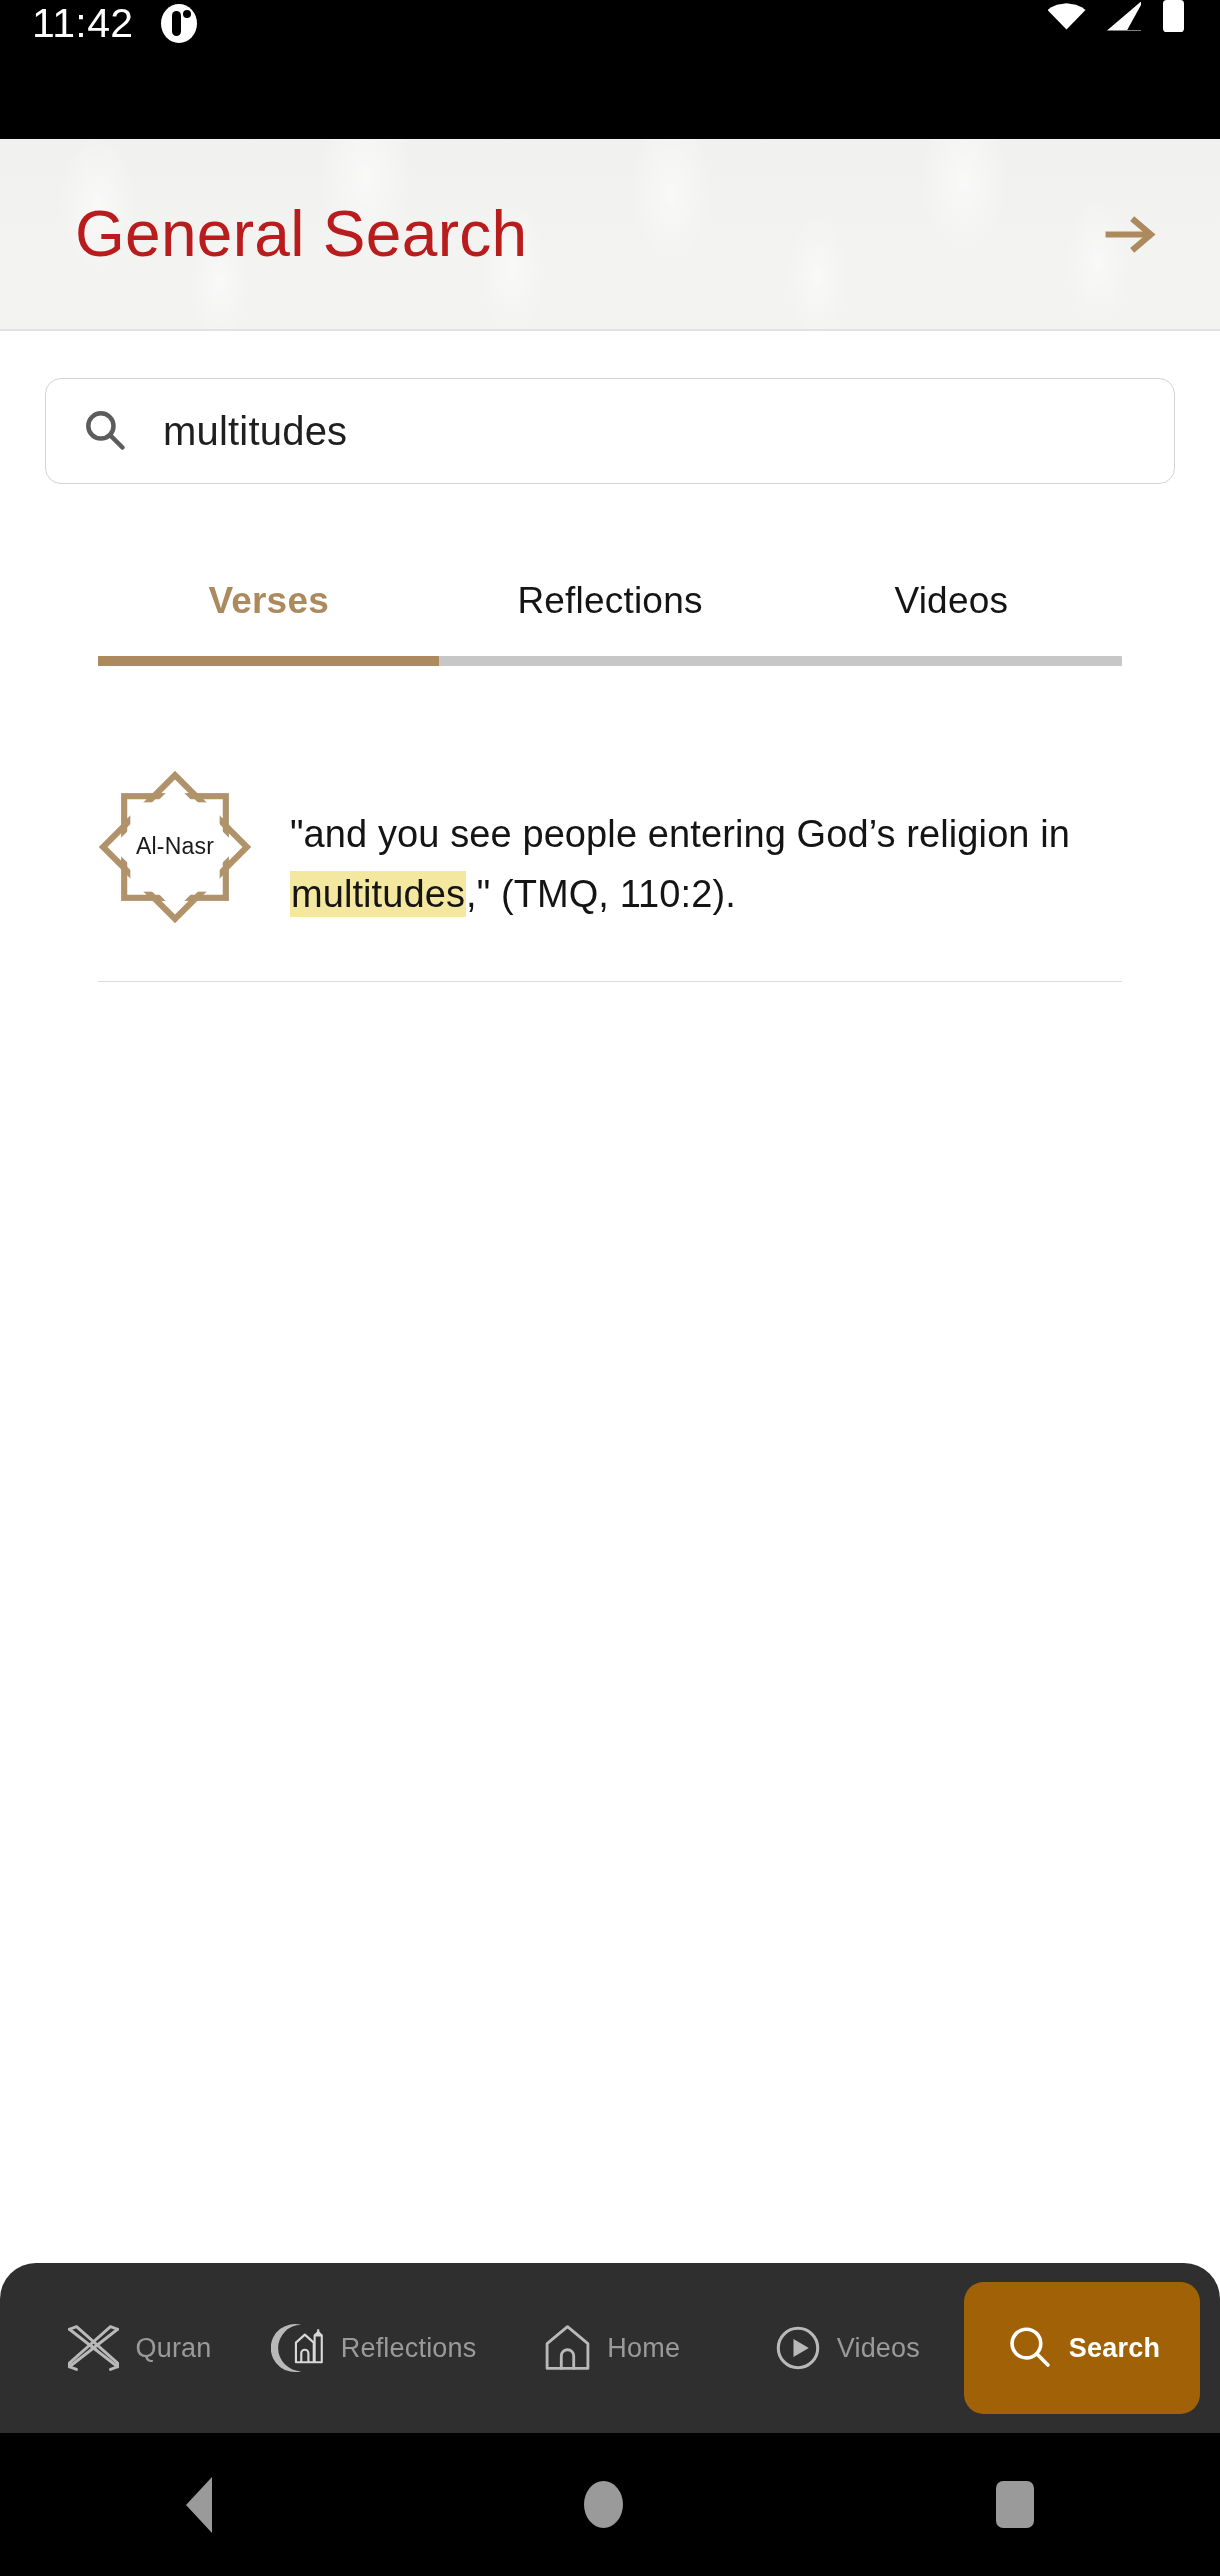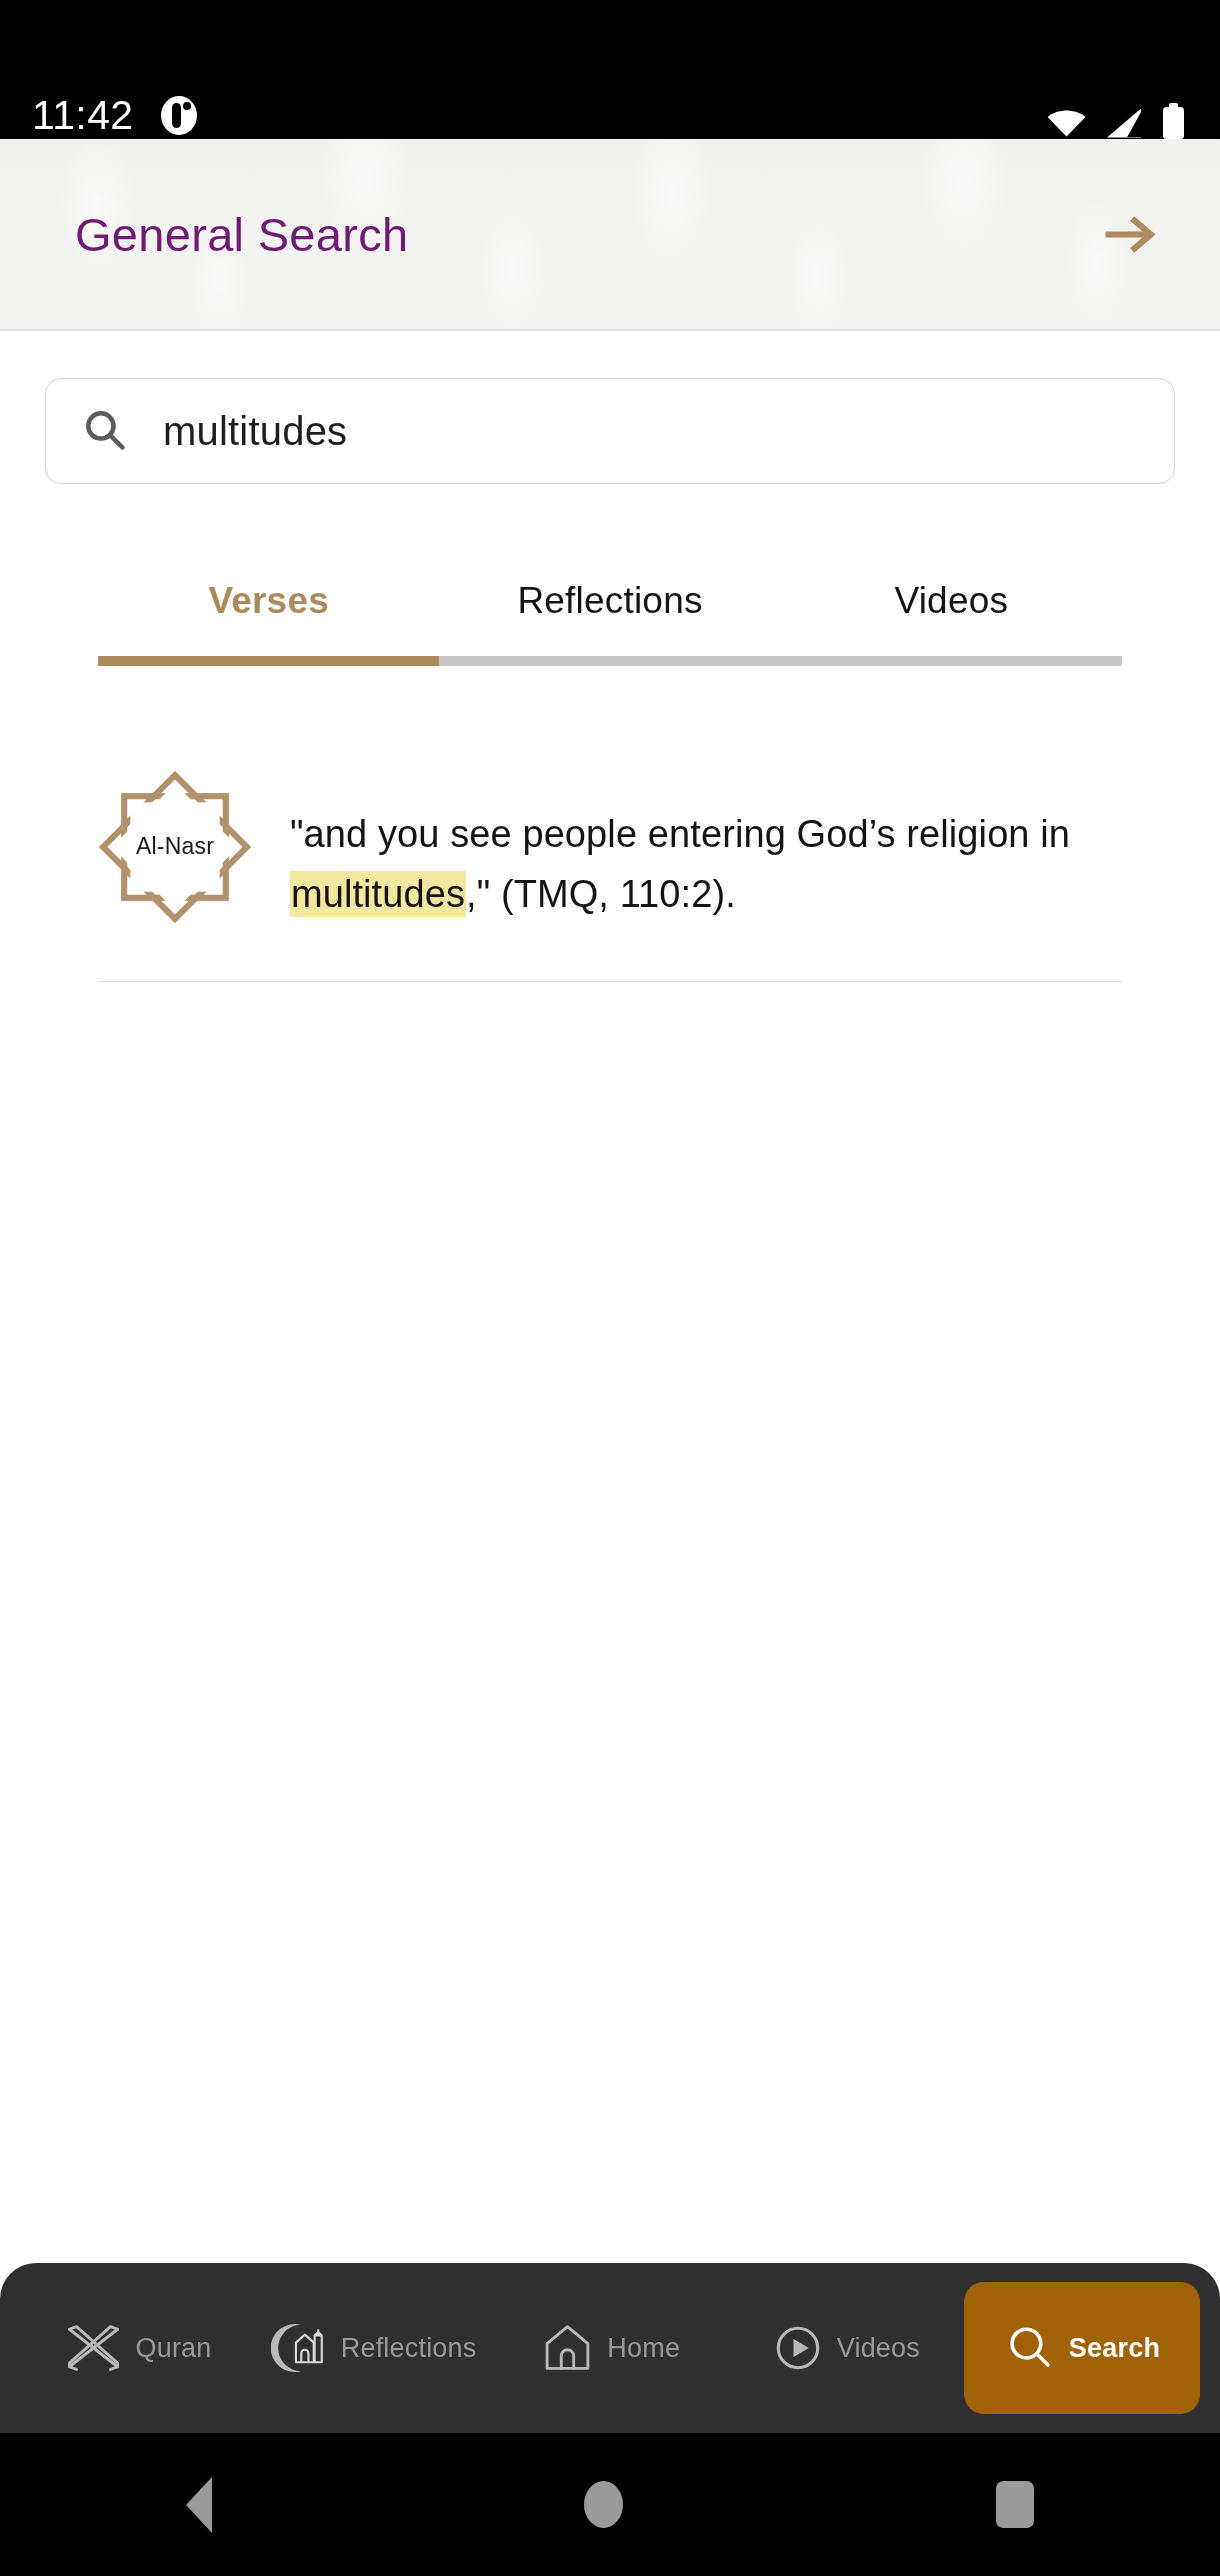--- a/index.html
+++ b/index.html
@@ -19,21 +19,21 @@
     background:#ffffff;
     display:flex;
     flex-direction:column;
   }
 
   
   .status-bar {
     height:139px;
     background:#000000;
     display:flex;
-    align-items:flex-end;
+    align-items:flex-start;
     padding:0 36px 0 32px;
     flex:0 0 auto;
   }
   .status-left { display:flex; align-items:center; gap:27px; }
   .status-clock {
     color:#ffffff;
     font-size:41px;
     letter-spacing:0.4px;
   }
   .notif-glyph {
@@ -118,22 +118,22 @@
       radial-gradient(ellipse 49px 89px at 42% 68%, #ffffff 0%, rgba(255,255,255,0) 70%),
       radial-gradient(ellipse 55px 103px at 55% 28%, #ffffff 0%, rgba(255,255,255,0) 72%),
       radial-gradient(ellipse 45px 85px at 67% 72%, #ffffff 0%, rgba(255,255,255,0) 70%),
       radial-gradient(ellipse 59px 106px at 79% 22%, #ffffff 0%, rgba(255,255,255,0) 72%),
       radial-gradient(ellipse 47px 88px at 90% 65%, #ffffff 0%, rgba(255,255,255,0) 70%),
       linear-gradient(#f1f1f0, #f4f4f3);
     pointer-events:none;
   }
   .header-title {
     position:relative;
-    font-size:47px;
-    color:#701a75;
+    font-size:64px;
+    color:#b91c1c;
     letter-spacing:0.3px;
     font-weight:400;
   }
   .header-action {
     position:relative;
     margin-left:auto;
     width:82px; height:82px;
     display:flex; align-items:center; justify-content:center;
   }
 

